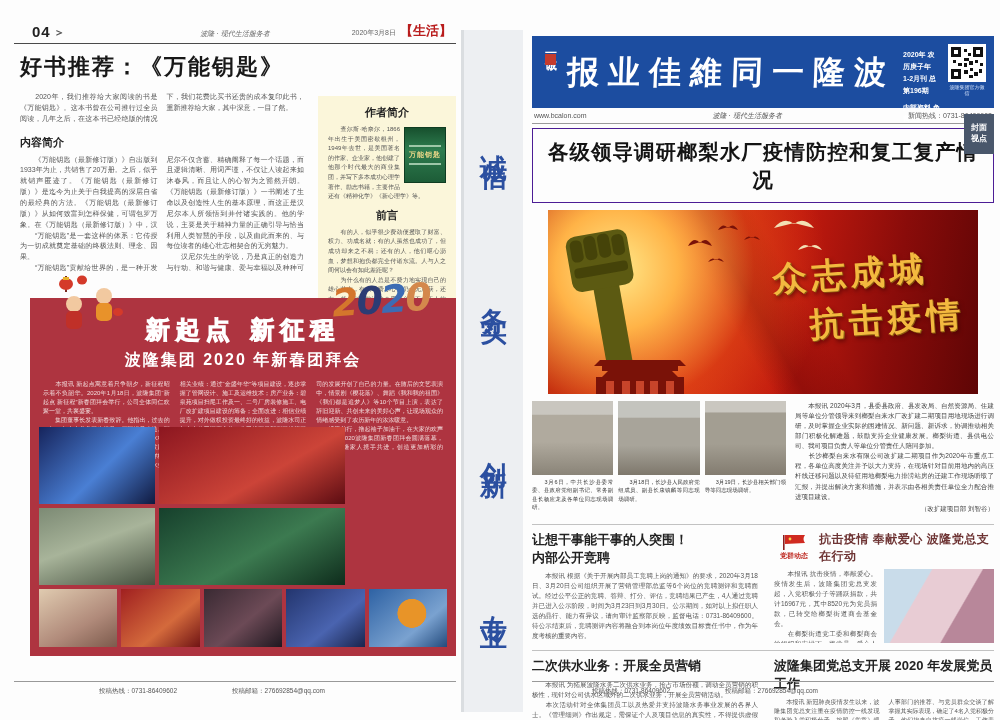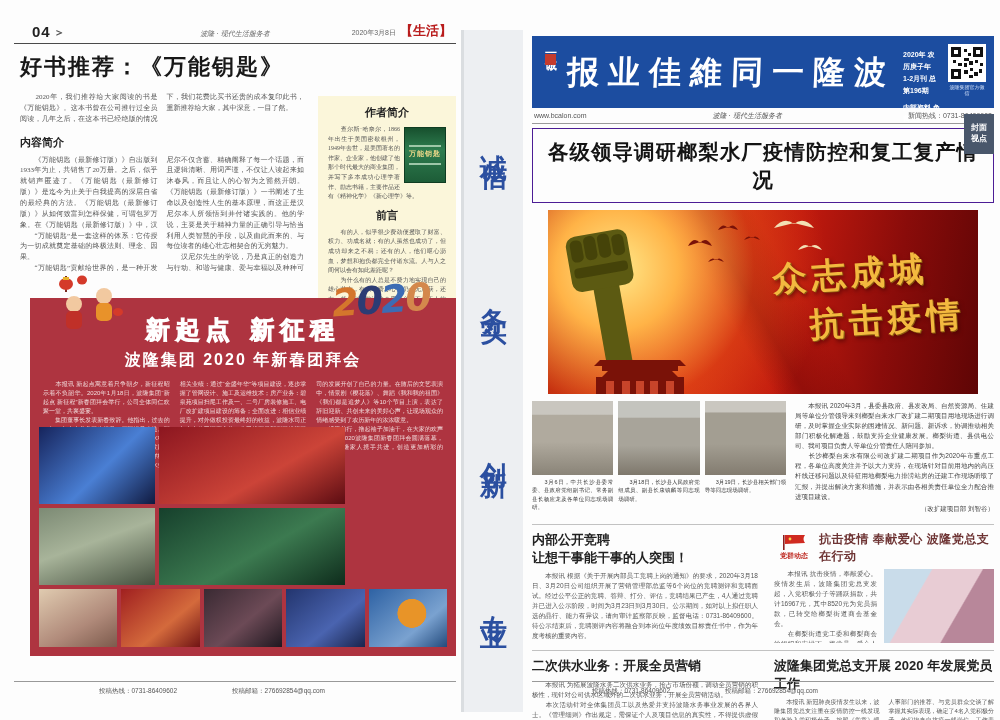--- a/index.html
+++ b/index.html
@@ -9,21 +9,21 @@
 
   
   .page-left{position:absolute;left:14px;top:10px;width:442px;height:700px;}
   .lp-header{position:relative;height:34px;border-bottom:1.5px solid #4a4a4a;display:flex;align-items:flex-end;padding:0 4px 3px 18px;}
   .lp-pageno{font-size:15px;font-weight:bold;color:#222;letter-spacing:1px;}
   .lp-arrow{font-size:11px;color:#555;margin-left:3px;font-weight:bold;}
   .lp-slogan{position:absolute;left:0;right:0;text-align:center;font-size:7px;color:#666;font-family:"DejaVu Serif",serif;font-style:italic;bottom:4px;}
   .lp-dateblock{margin-left:auto;display:flex;align-items:flex-end;gap:4px;}
   .lp-date{font-size:7px;color:#666;padding-bottom:2px;}
   .lp-section{font-size:13px;font-weight:bold;color:#b91c1c;}
-  .book-wrap{position:relative;margin-top:0;height:244px;font-family:Liberation Serif, serif;}
+  .book-wrap{position:relative;margin-top:0;height:244px;}
   .book-left{width:290px;padding-left:6px;}
   .book-title{font-size:22px;font-weight:bold;color:#181818;letter-spacing:2px;margin:8px 0 10px 0;}
   .smalltext{font-size:7px;line-height:1.55;color:#555;}
   .cols2{column-count:2;column-gap:9px;}
   .sec-h{font-size:11px;font-weight:bold;color:#222;margin:10px 0 5px 0;}
   .author-box{position:absolute;right:0;top:44px;width:138px;height:240px;background:#fbf6da;padding:9px 10px;overflow:hidden;}
   .ab-title{text-align:center;font-size:11px;font-weight:bold;color:#222;margin-bottom:5px;}
   .ab-text{font-size:6px;line-height:1.6;color:#555;text-align:justify;}
   .ab-cover{float:right;width:42px;height:56px;background:linear-gradient(#17502e,#2e7d4f 40%,#1d5c37);margin:2px 0 3px 4px;display:flex;flex-direction:column;align-items:center;justify-content:center;border:1px solid #0f3c22;}
   .ab-cover span{color:#f0d98a;font-size:7px;font-weight:bold;letter-spacing:1px;writing-mode:horizontal-tb;}
@@ -343,22 +343,22 @@
 　　长沙榔梨自来水有限公司改扩建二期项目作为2020年市重点工程，各单位高度关注并予以大力支持，在现场针对目前用地内的高压杆线迁移问题以及待征用地榔梨电力排涝站房的迁建工作现场听取了汇报，并提出解决方案和措施，并表示由各相关责任单位全力配合推进项目建设。</div>
       <div class="res-byline">（改扩建项目部 刘智谷）</div>
     </div>
   </div>
 
   <hr class="rp-divider">
 
   <div class="mid-row">
     <div class="jobs">
       <h3>
+        <div>让想干事能干事的人突围！</div>
         <div>内部公开竞聘</div>
-        <div>让想干事能干事的人突围！</div>
       </h3>
       <p class="body-sm">　　本报讯 根据《关于开展内部员工竞聘上岗的通知》的要求，2020年3月18日、3月20日公司组织开展了营销管理部总监等6个岗位的竞聘测评和竞聘面试。经过公平公正的竞聘、答辩、打分、评估，竞聘结果已产生，4人通过竞聘并已进入公示阶段，时间为3月23日到3月30日。公示期间，如对以上拟任职人选的品行、能力有异议，请向审计监察部反映，监督电话：0731-86409600。待公示结束后，竞聘测评内容将融合到本岗位年度绩效目标责任书中，作为年度考核的重要内容。</p>
     </div>
     <div class="party">
       <div class="party-head">
         <div class="flagbox">
           <svg width="22" height="15" viewBox="0 0 22 15">
             <rect x="0" y="0" width="1.6" height="15" fill="#8a2020"></rect>
             <path d="M2 0 H22 Q19 4 22 8 L2 9 Z" fill="#d02a20"></path>
             <circle cx="7" cy="4" r="1.4" fill="#f5d34a"></circle>

